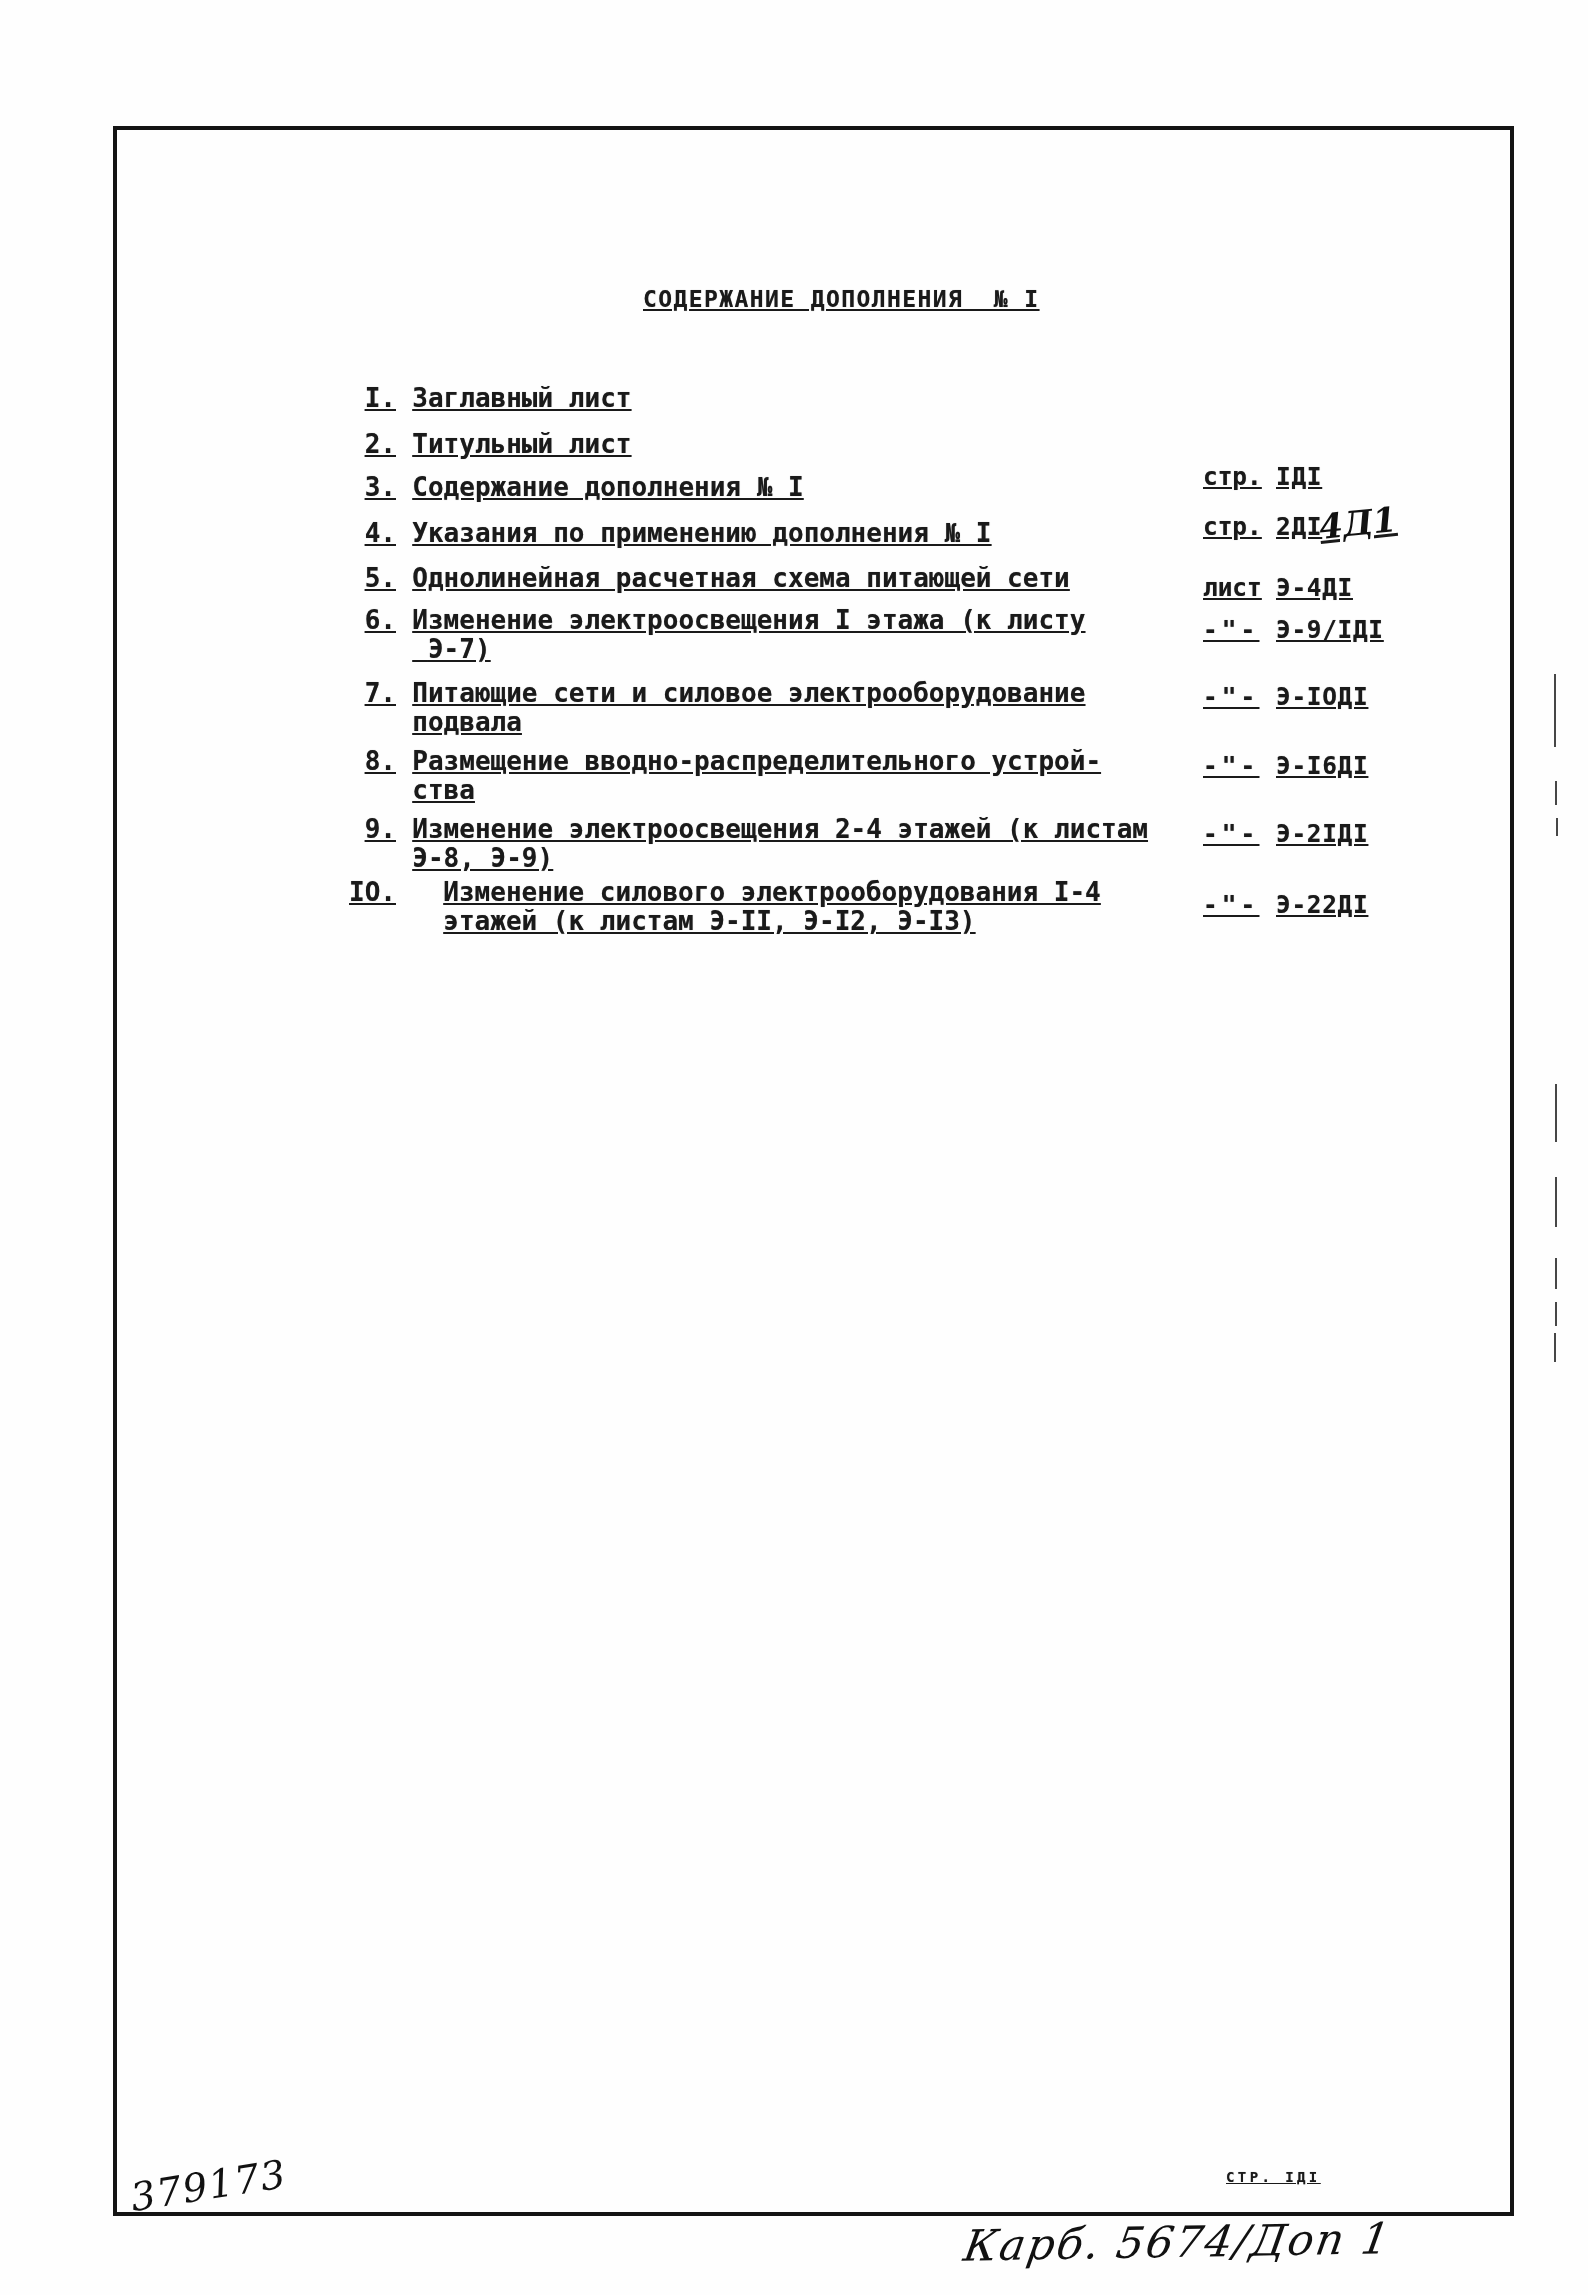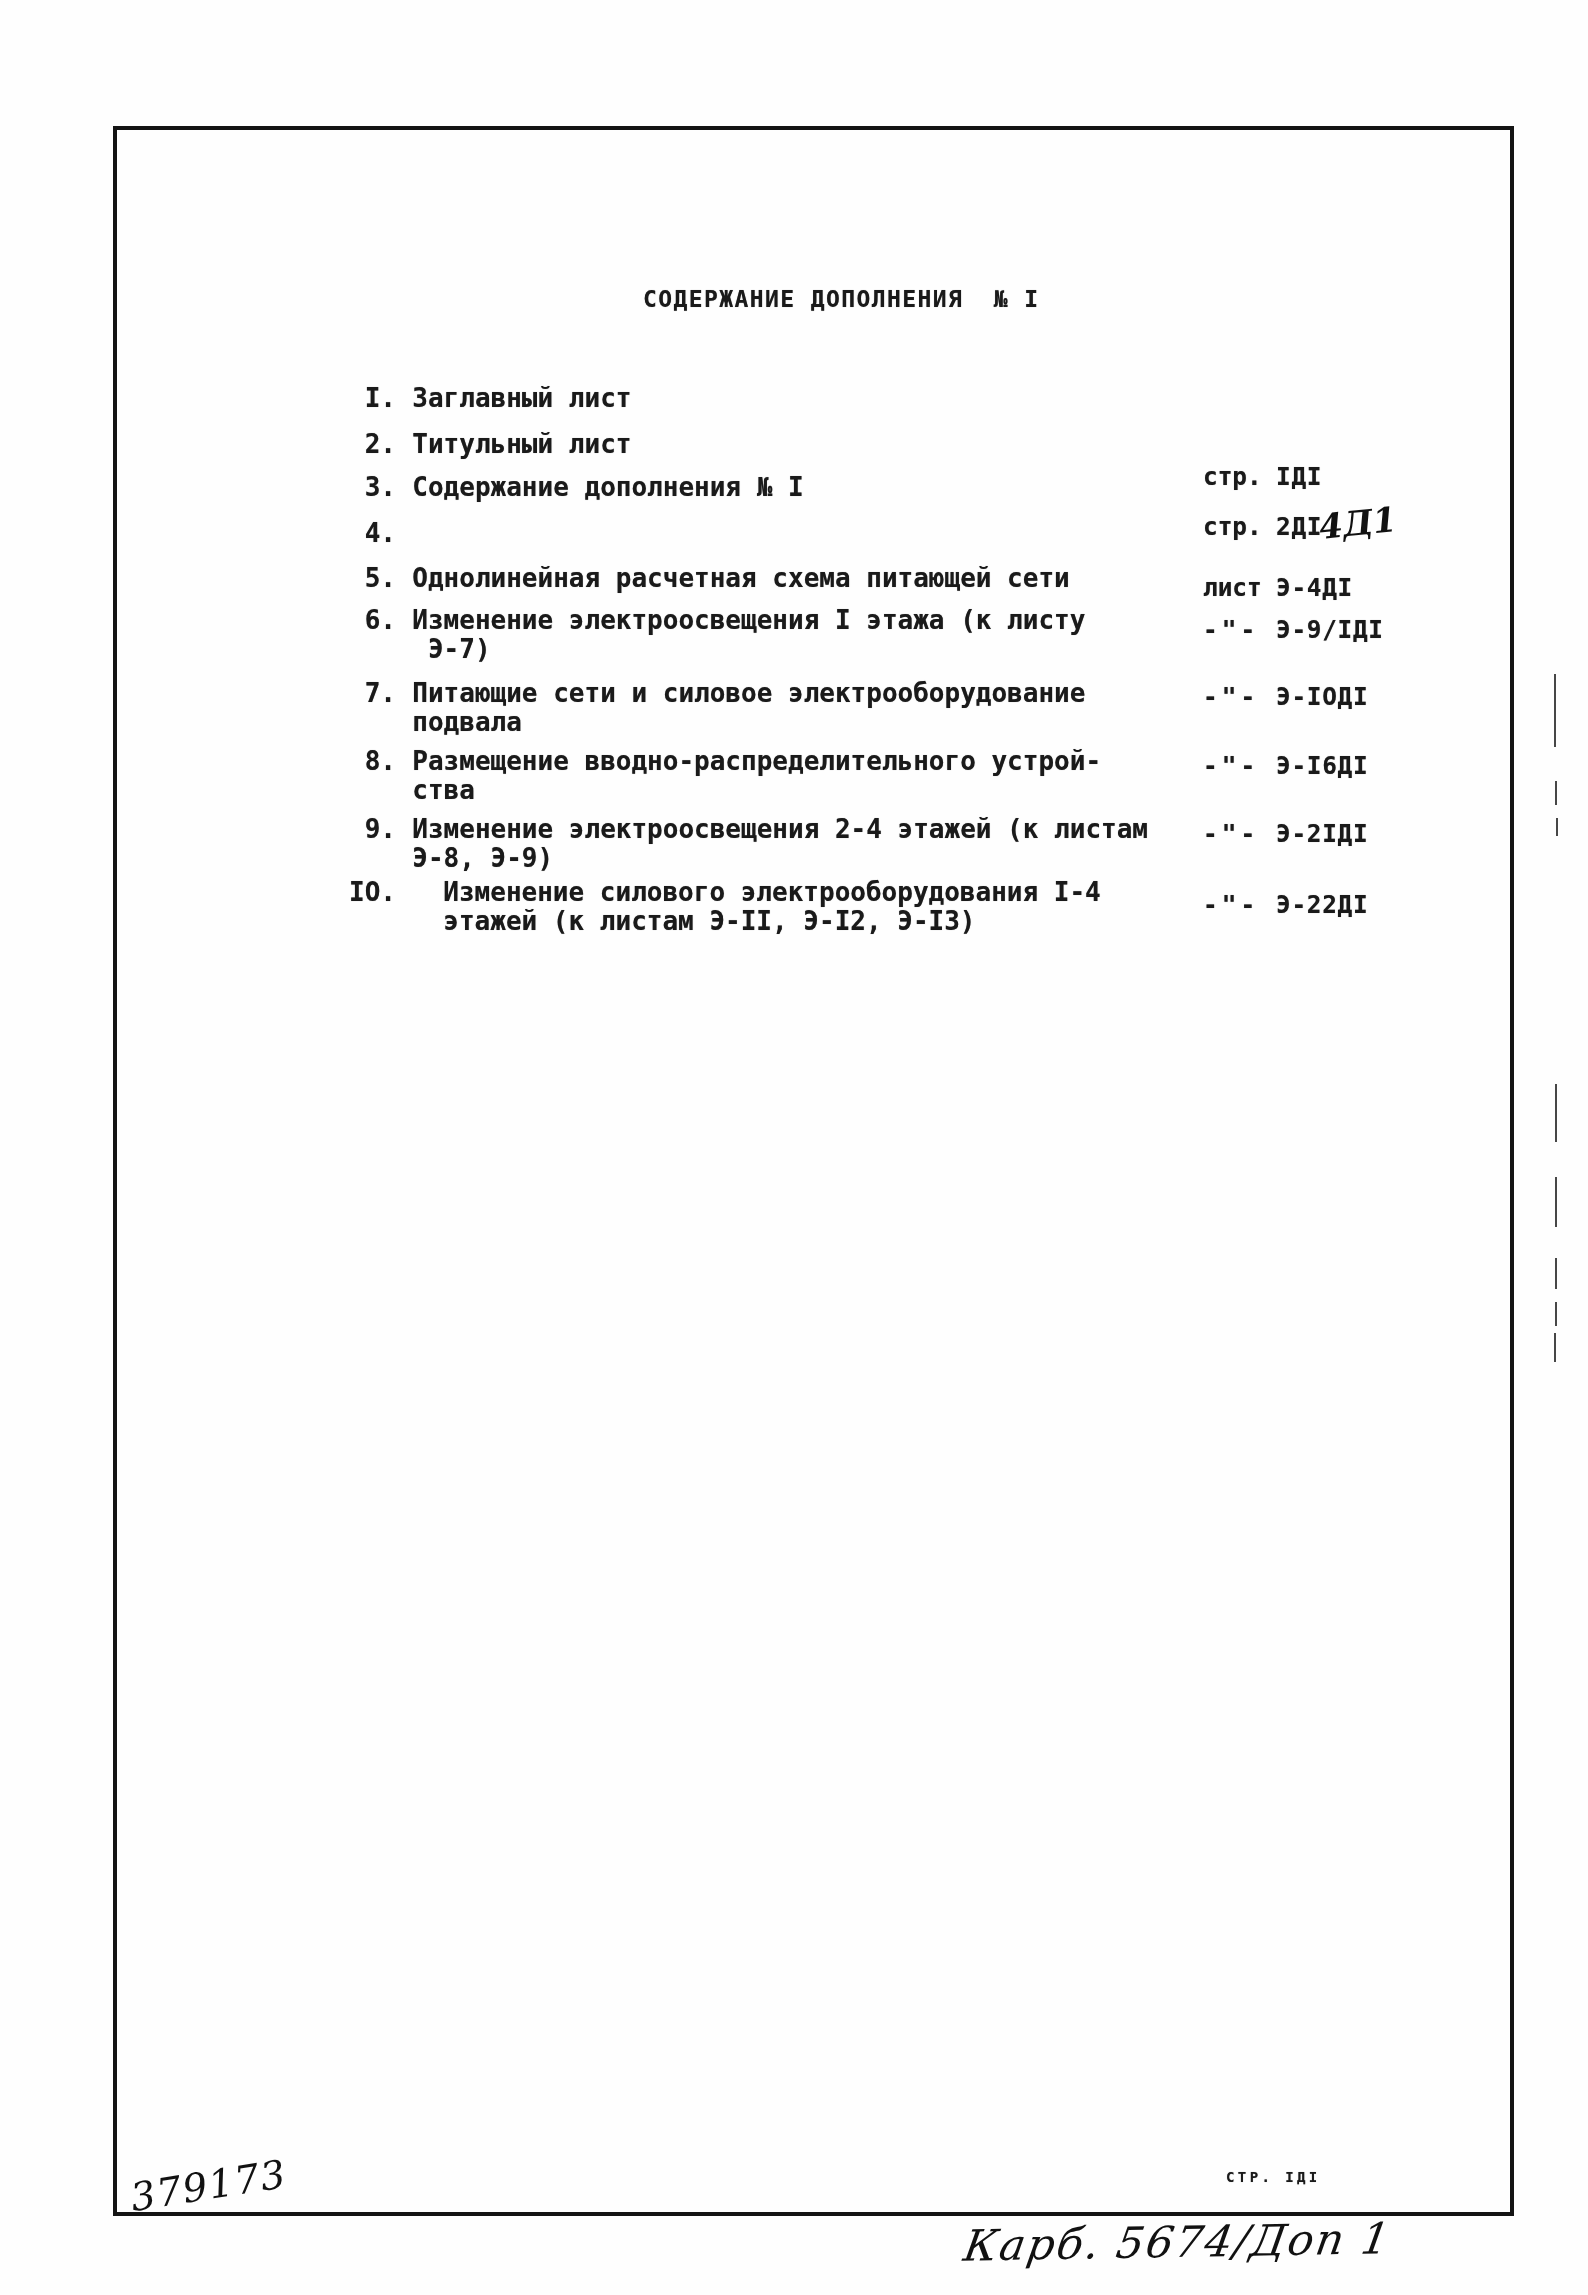--- a/index.html
+++ b/index.html
@@ -5,21 +5,21 @@
   html,body{margin:0;padding:0;}
   body{
     width:1589px;height:2295px;position:relative;overflow:hidden;
     background:#fefefe;color:#1a1a1a;
     font-family:"DejaVu Sans Mono","Liberation Mono",monospace;
   }
   .frame{
     position:absolute;left:113px;top:126px;width:1401px;height:2090px;
     border:4.8px solid #141414;box-sizing:border-box;background:transparent;
   }
-  .typed{font-weight:700;text-shadow:0 0 0.7px rgba(20,20,20,.55);}
+  .typed{font-weight:700;text-shadow:0 0 0.7px rgba(20,20,20,.55);text-decoration:underline;}
   .title{
     position:absolute;left:643px;top:286px;font-size:23px;
     letter-spacing:1.4px;white-space:pre;
   }
   .row{
     position:absolute;left:343px;display:flex;align-items:flex-start;
     font-size:26px;line-height:29px;
   }
   .num{width:53px;text-align:right;margin-right:16.3px;flex:none;}
   .itext{white-space:pre-wrap;max-width:747px;}
@@ -74,20 +74,21 @@
 <div class="row r2 typed">
   <span class="num">2.</span>
   <span class="itext">Титульный лист</span>
 </div>
 <div class="row r3 typed">
   <span class="num">3.</span>
   <span class="itext">Содержание дополнения № I</span>
 </div>
 <div class="row r4 typed">
   <span class="num">4.</span>
+  <span class="itext">Указания по применению дополнения № I</span>
 </div>
 <div class="row r5 typed">
   <span class="num">5.</span>
   <span class="itext">Однолинейная расчетная схема питающей сети</span>
 </div>
 <div class="row r6 typed">
   <span class="num">6.</span>
   <span class="itext">Изменение электроосвещения I этажа (к листу
  Э-7)</span>
 </div>

